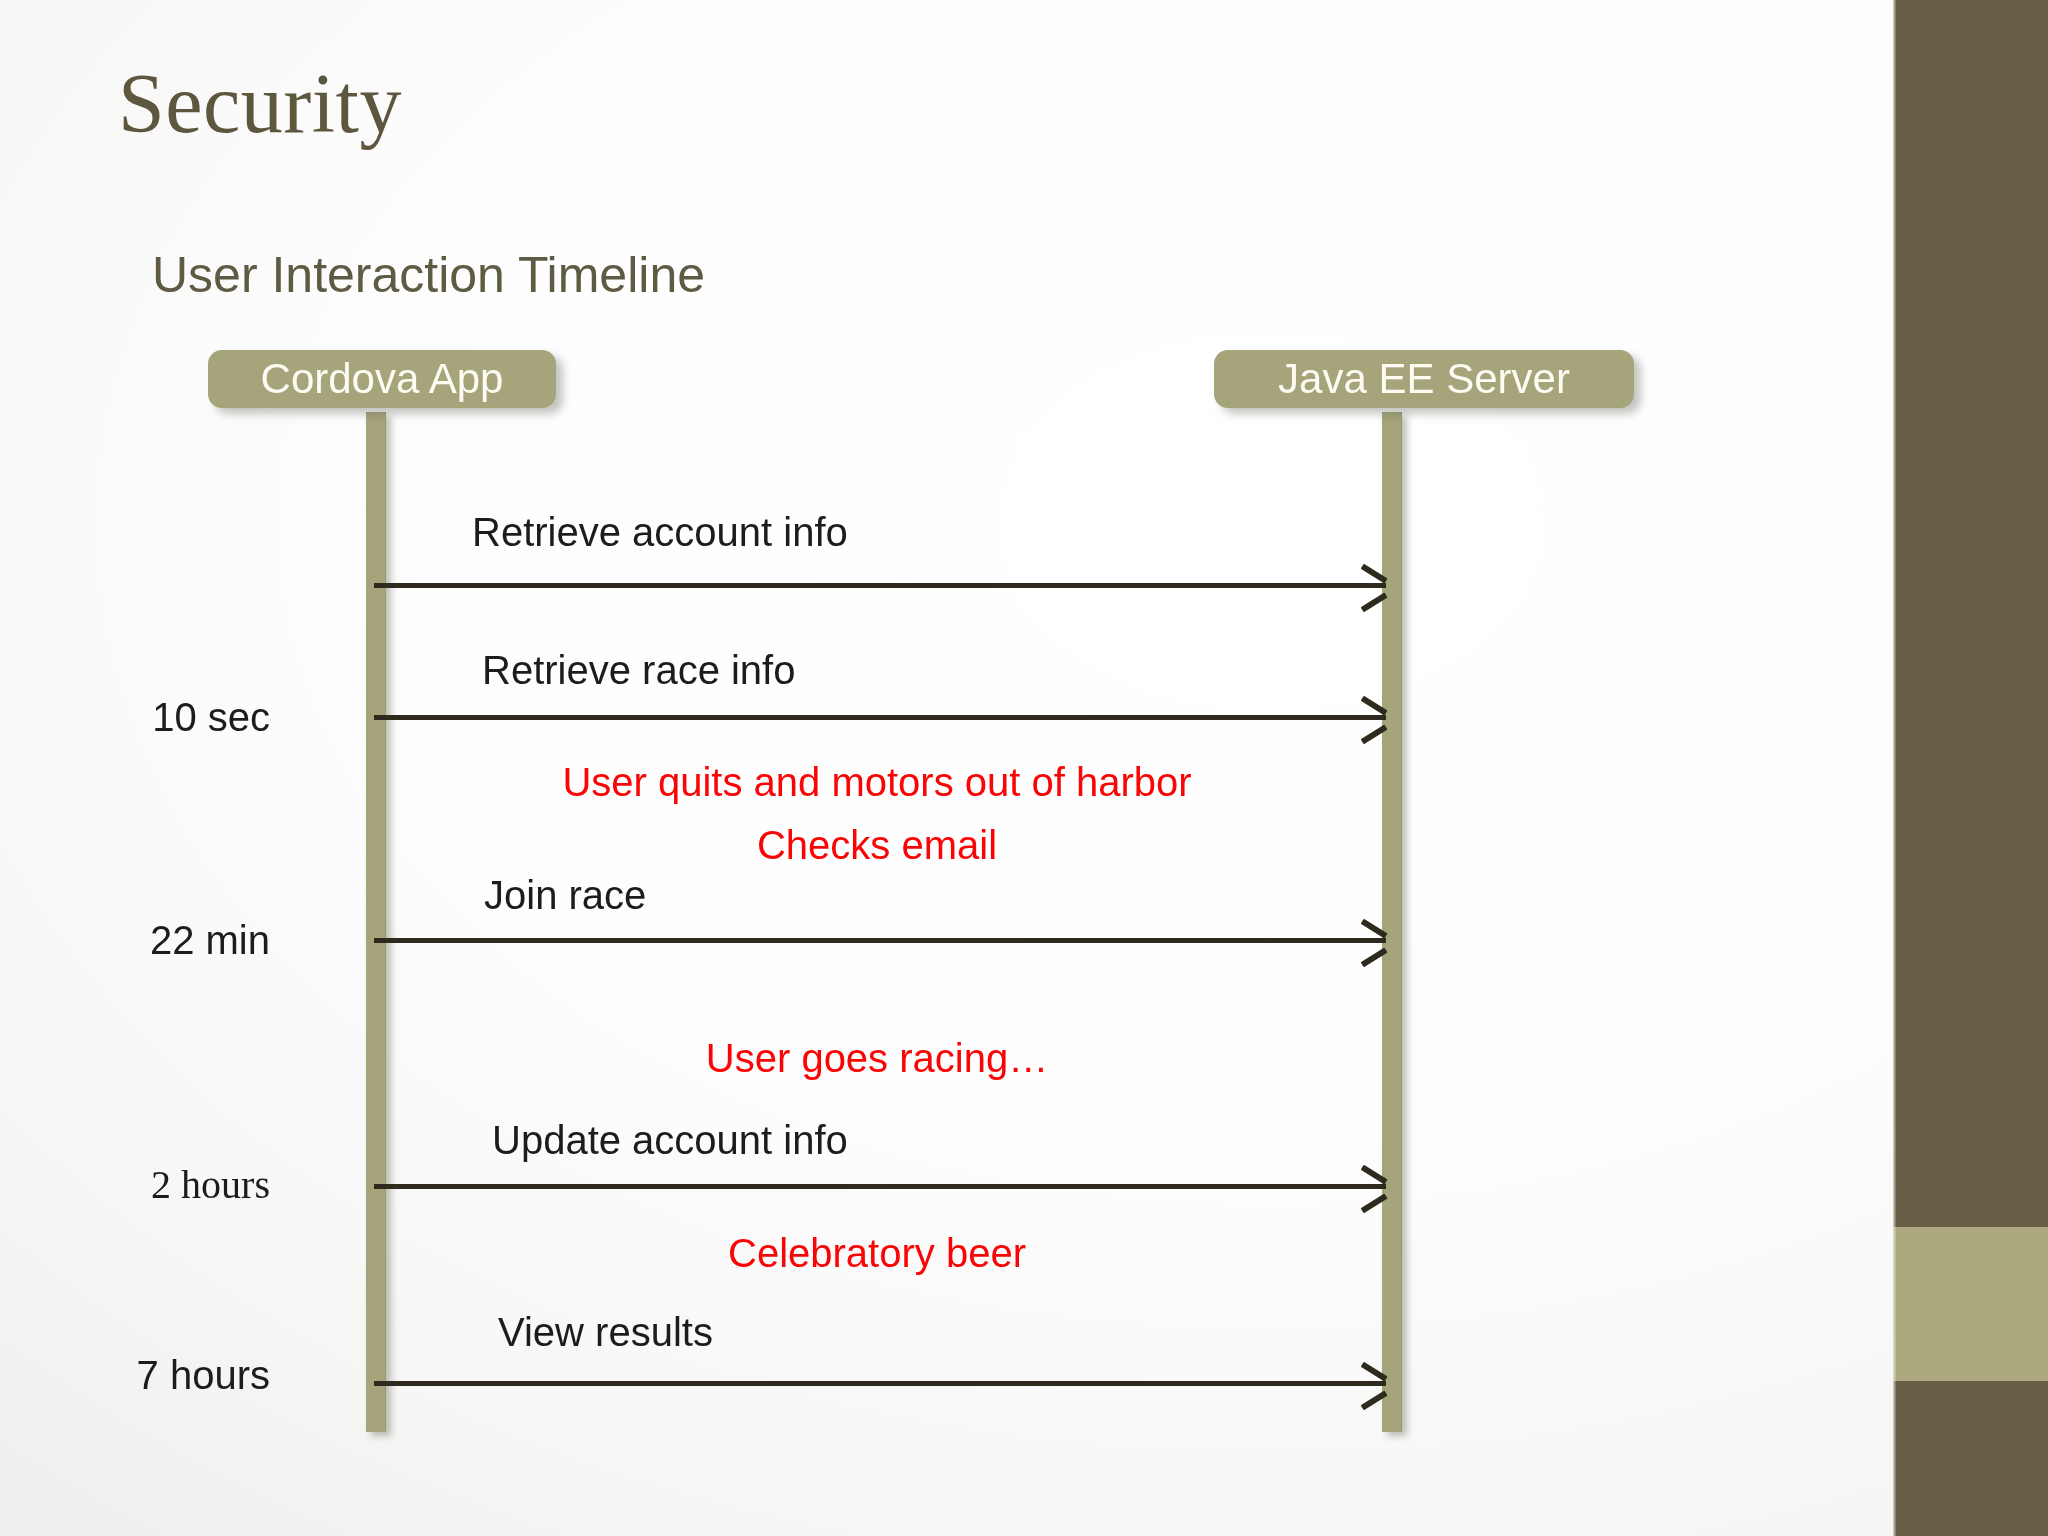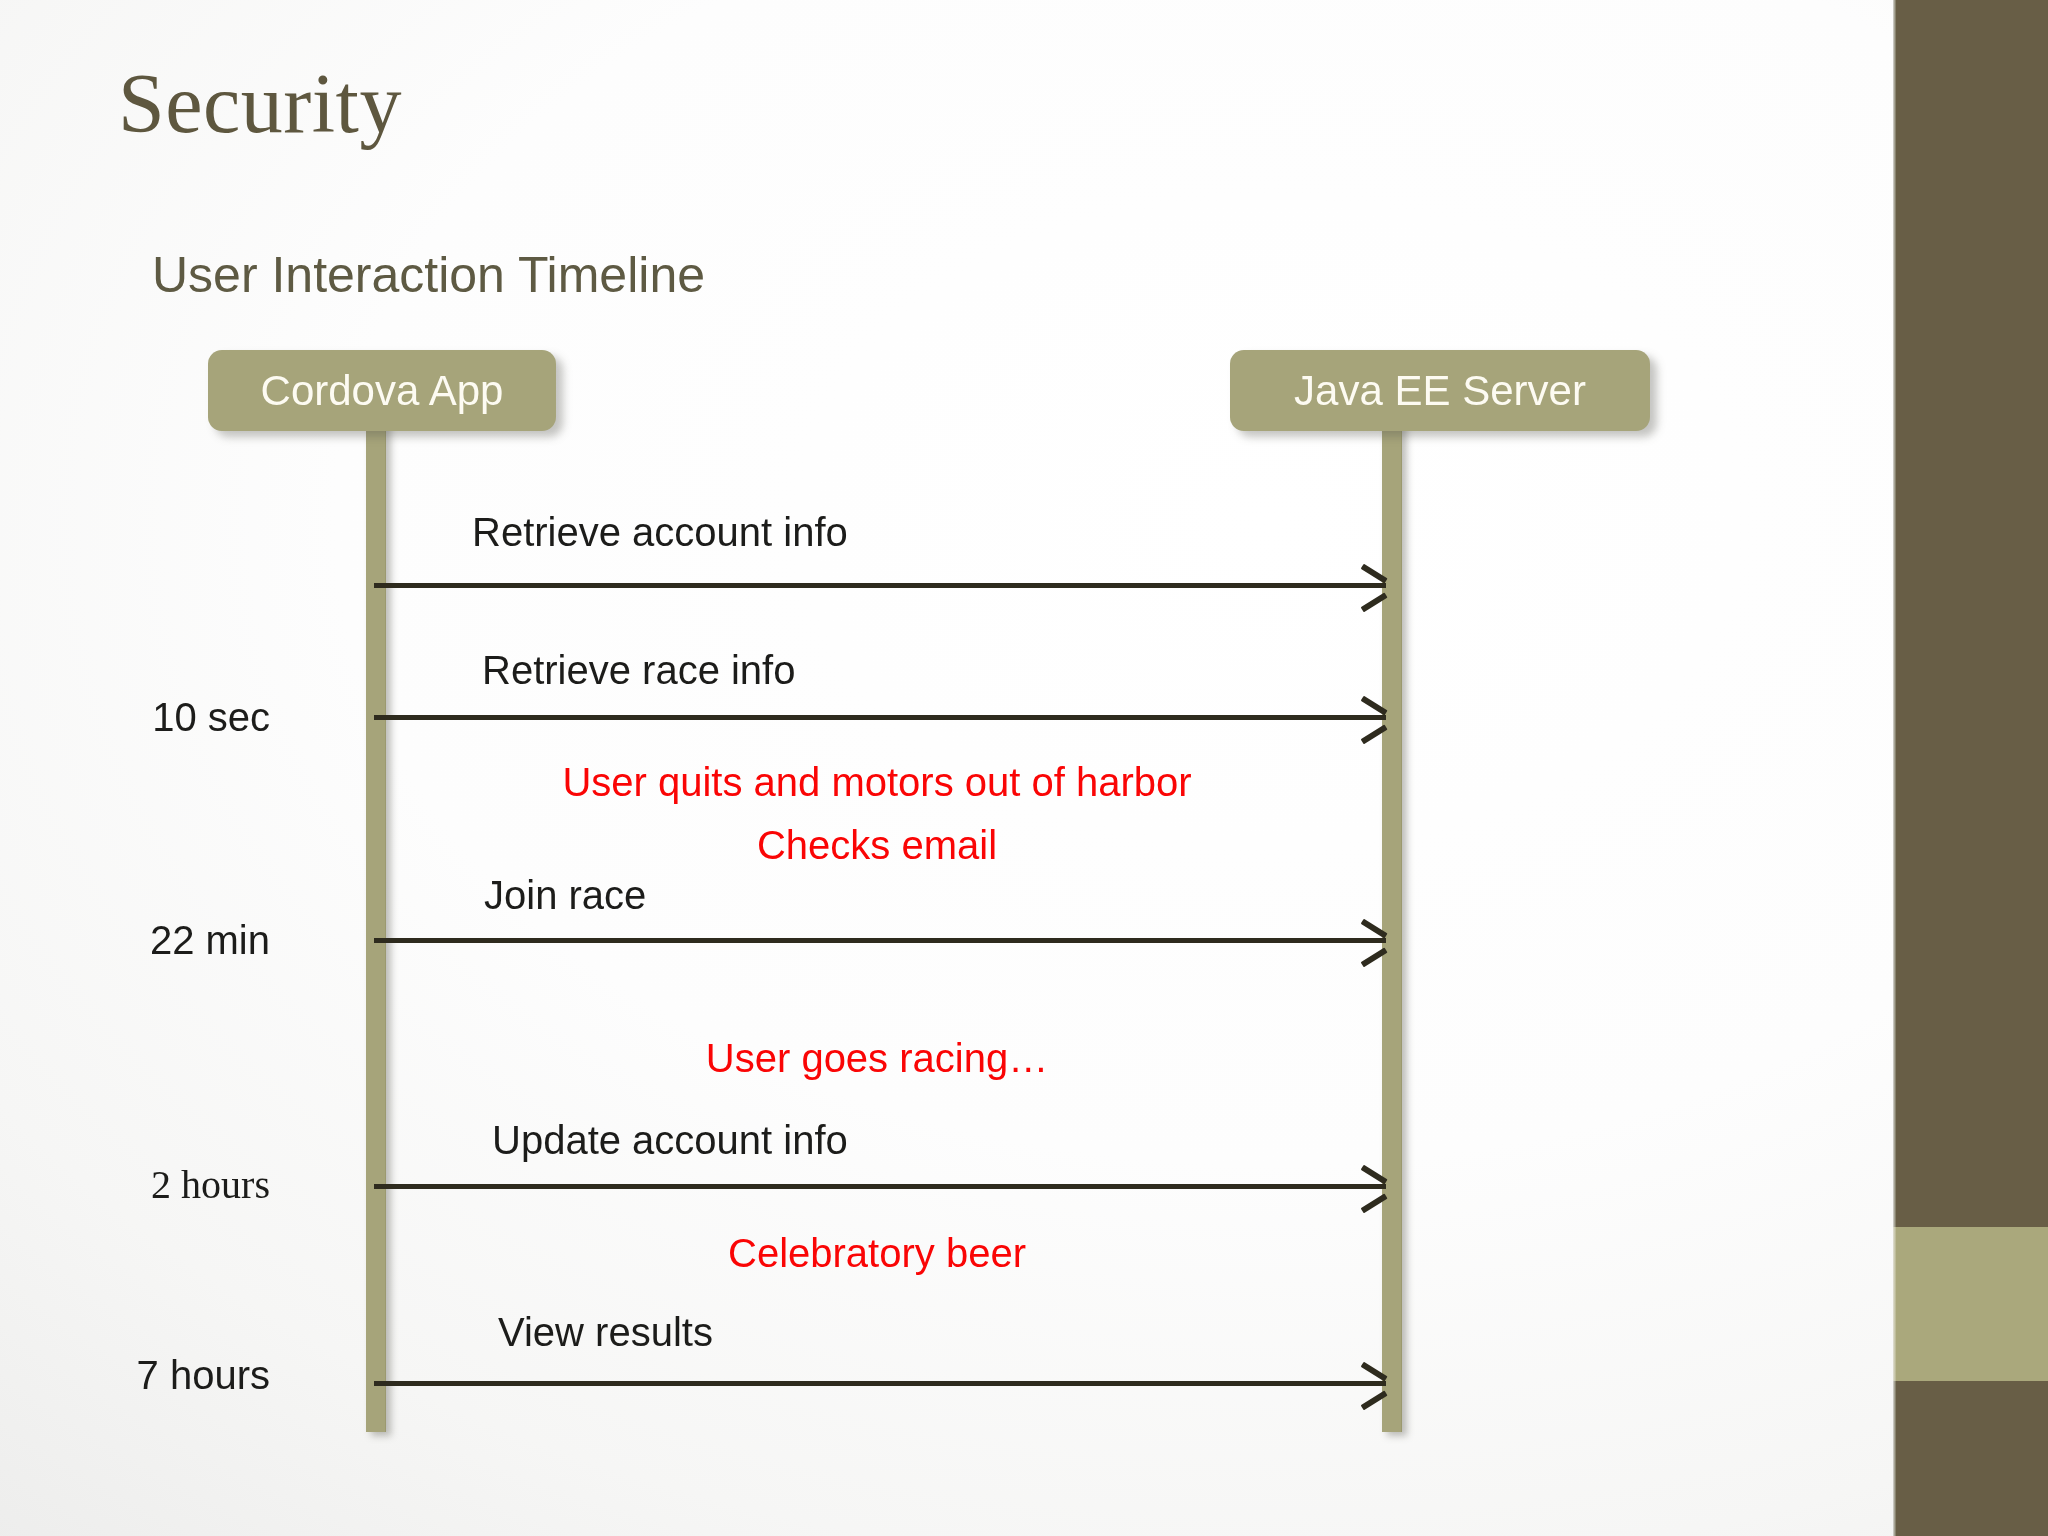--- a/index.html
+++ b/index.html
@@ -76,34 +76,34 @@
   
   .lifeline {
     position: absolute;
     width: 19px;
     background: #a6a47a;
     box-shadow: 5px 4px 7px rgba(90, 90, 80, 0.38);
     border-right: 1px solid #9b996f;
   }
   .actor-box {
     position: absolute;
-    height: 81px;
+    height: 58px;
     border-radius: 14px;
     background: #a6a47a;
     box-shadow: 7px 6px 9px rgba(90, 90, 80, 0.35);
     color: #fdfbf2;
     font-size: 42px;
     display: flex;
     align-items: center;
     justify-content: center;
     white-space: nowrap;
     z-index: 3;
   }
   #actor-box-client { left: 208px; top: 350px; width: 348px; }
-  #actor-box-server { left: 1214px; top: 350px; width: 420px; margin-left: 16px; }
+  #actor-box-server { left: 1214px; top: 350px; width: 420px; }
   #lifeline-client { left: 366px; top: 412px; height: 1020px; }
   #lifeline-server { left: 1382px; top: 412px; height: 1020px; }
 
   
   .msg-line {
     position: absolute;
     left: 374px;
     width: 1012px;
     height: 5px;
     background: #2e2b1e;

